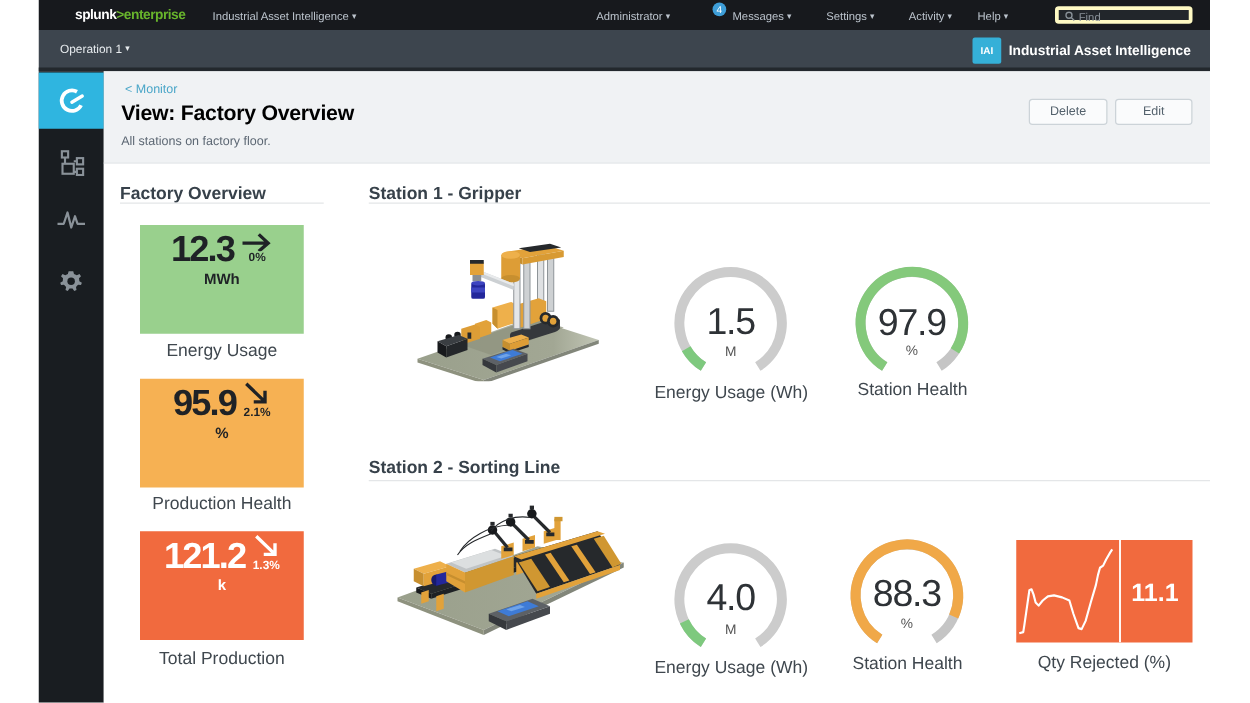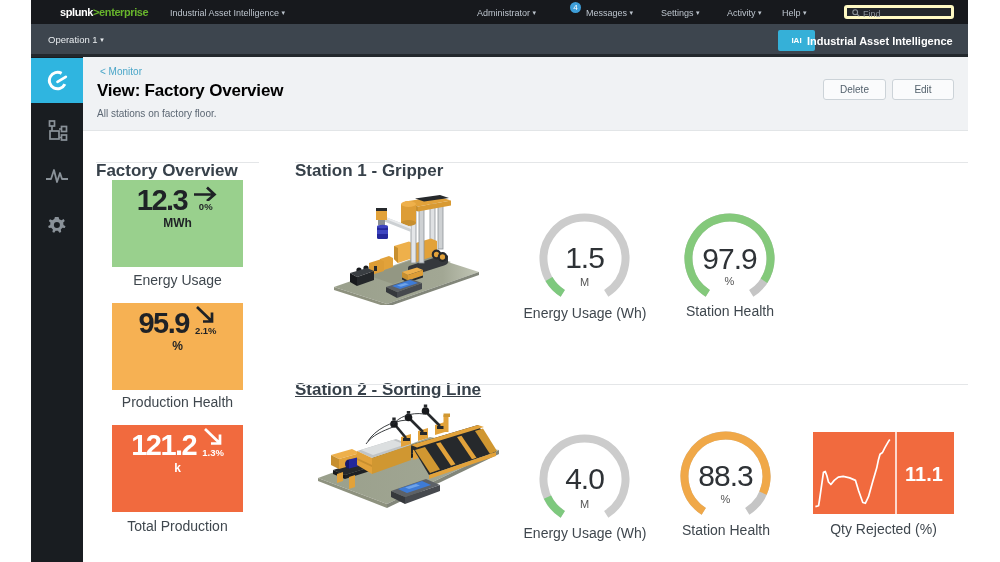--- a/index.html
+++ b/index.html
@@ -13,21 +13,21 @@
 
 .navtxt { position:absolute; color:#bcc4cd; font-size:9px; top:8px; white-space:nowrap; }
 .caret { font-size:7px; position:relative; top:-1px; }
 
 
 #header { left:83px; top:57px; width:885px; height:74px; background:#f0f2f4; border-bottom:1px solid #e2e5e7; }
 #content { left:83px; top:131px; width:885px; height:431px; background:#ffffff; }
 
 .btn { position:absolute; top:22px; height:21px; background:#fafbfc; border:1px solid #ccd3d8; border-radius:3px; color:#53616c; font-size:10px; text-align:center; line-height:19px; }
 
-.sechead { position:absolute; font-size:17px; font-weight:bold; color:#37414a; white-space:nowrap;margin-top:15px; }
+.sechead { position:absolute; font-size:14px; font-weight:bold; color:#37414a; white-space:nowrap; }
 .secline { position:absolute; height:1px; background:#e4e6e8; }
 
 .tile { position:absolute; left:112px; width:131px; height:87px; display:flex; flex-direction:column; align-items:center; padding-top:4px; }
 .tilerow { display:flex; align-items:center; }
 .tnum { font-size:29px; font-weight:bold; letter-spacing:-1.5px; color:#1f2226; }
 .trend { display:flex; flex-direction:column; align-items:center; margin-left:6px; position:relative; top:-3px; }
 .tpct { font-size:9.5px; font-weight:bold; color:#1f2226; margin-top:0px; }
 .tunit { font-size:12px; font-weight:bold; color:#1f2226; margin-top:-1px; }
 .cap { position:absolute; font-size:14px; color:#3f474e; text-align:center; white-space:nowrap; }
 
@@ -47,21 +47,21 @@
   <div class="navtxt" style="left:696px;">Activity <span class="caret">▾</span></div>
   <div class="navtxt" style="left:751px;">Help <span class="caret">▾</span></div>
   <div class="abs" style="left:813px;top:5px;width:110px;height:14px;background:#22262b;border:3px solid #fef9c3;border-radius:3px;color:#8a9299;font-size:9px;line-height:12px;padding-left:5px;"><svg width="8" height="8" viewBox="0 0 8 8" style="margin-right:3px;">
         <circle cx="3.2" cy="3.2" r="2.4" fill="none" stroke="#8a9299" stroke-width="1.1"></circle>
         <line x1="5" y1="5" x2="7.4" y2="7.4" stroke="#8a9299" stroke-width="1.1"></line>
       </svg>Find</div>
 </div>
 
 <div class="abs" id="bar2">
   <div class="abs" style="left:17px;top:10px;color:#e8ecef;font-size:9.5px;">Operation 1 <span class="caret" style="font-size:7px;">▾</span></div>
-  <div class="abs" style="left:747px;top:6px;width:37px;height:21px;background:#35b0d8;border-radius:2px;color:#fff;font-size:8px;font-weight:bold;text-align:center;line-height:21px;">IAI</div>
+  <div class="abs" style="left:747px;top:6px;width:23px;height:21px;background:#35b0d8;border-radius:2px;color:#fff;font-size:8px;font-weight:bold;text-align:center;line-height:21px;">IAI</div>
   <div class="abs" style="left:776px;top:11px;color:#fff;font-size:11px;font-weight:bold;">Industrial Asset Intelligence</div>
 </div>
 
 <div class="abs" id="sidebar">
   <div class="abs" style="left:0;top:1px;width:52px;height:45px;background:#2fb5e0;"></div>
 
   <svg class="abs" style="left:16px;top:13px;" width="21" height="21" viewBox="0 0 21 21">
     <path d="M17.9 14.2 A8.2 8.2 0 1 1 14.6 3.4" fill="none" stroke="#fff" stroke-width="3"></path>
     <path d="M10.5 11.8 L18.8 6.8" stroke="#fff" stroke-width="2.7" stroke-linecap="round"></path>
   </svg>
@@ -96,21 +96,21 @@
   <div class="btn" style="left:740px;width:63px;">Delete</div>
   <div class="btn" style="left:809px;width:62px;">Edit</div>
 </div>
 
 <div class="abs" id="content"></div>
 
 <div class="sechead" style="left:96px;top:146px;">Factory Overview</div>
 <div class="secline" style="left:96px;top:162px;width:163px;"></div>
 <div class="sechead" style="left:295px;top:146px;">Station 1 - Gripper</div>
 <div class="secline" style="left:295px;top:162px;width:673px;"></div>
-<div class="sechead" style="left:295px;top:365px;text-decoration:underline;">Station 2 - Sorting Line</div>
+<div class="sechead" style="left:295px;top:365px;">Station 2 - Sorting Line</div>
 <div class="secline" style="left:295px;top:384px;width:673px;"></div>
 
 <div class="tile" style="top:180px;background:#99d08d;">
   <div class="tilerow">
     <span class="tnum">12.3</span>
     <span class="trend">
       <svg width="25" height="18" viewBox="0 0 25 18">
           <path d="M1 11.5 H20 M14 4.5 L21.5 11.5 L14 18" fill="none" stroke="#1f2226" stroke-width="2.7"></path>
         </svg>
       <span class="tpct">0%</span>

